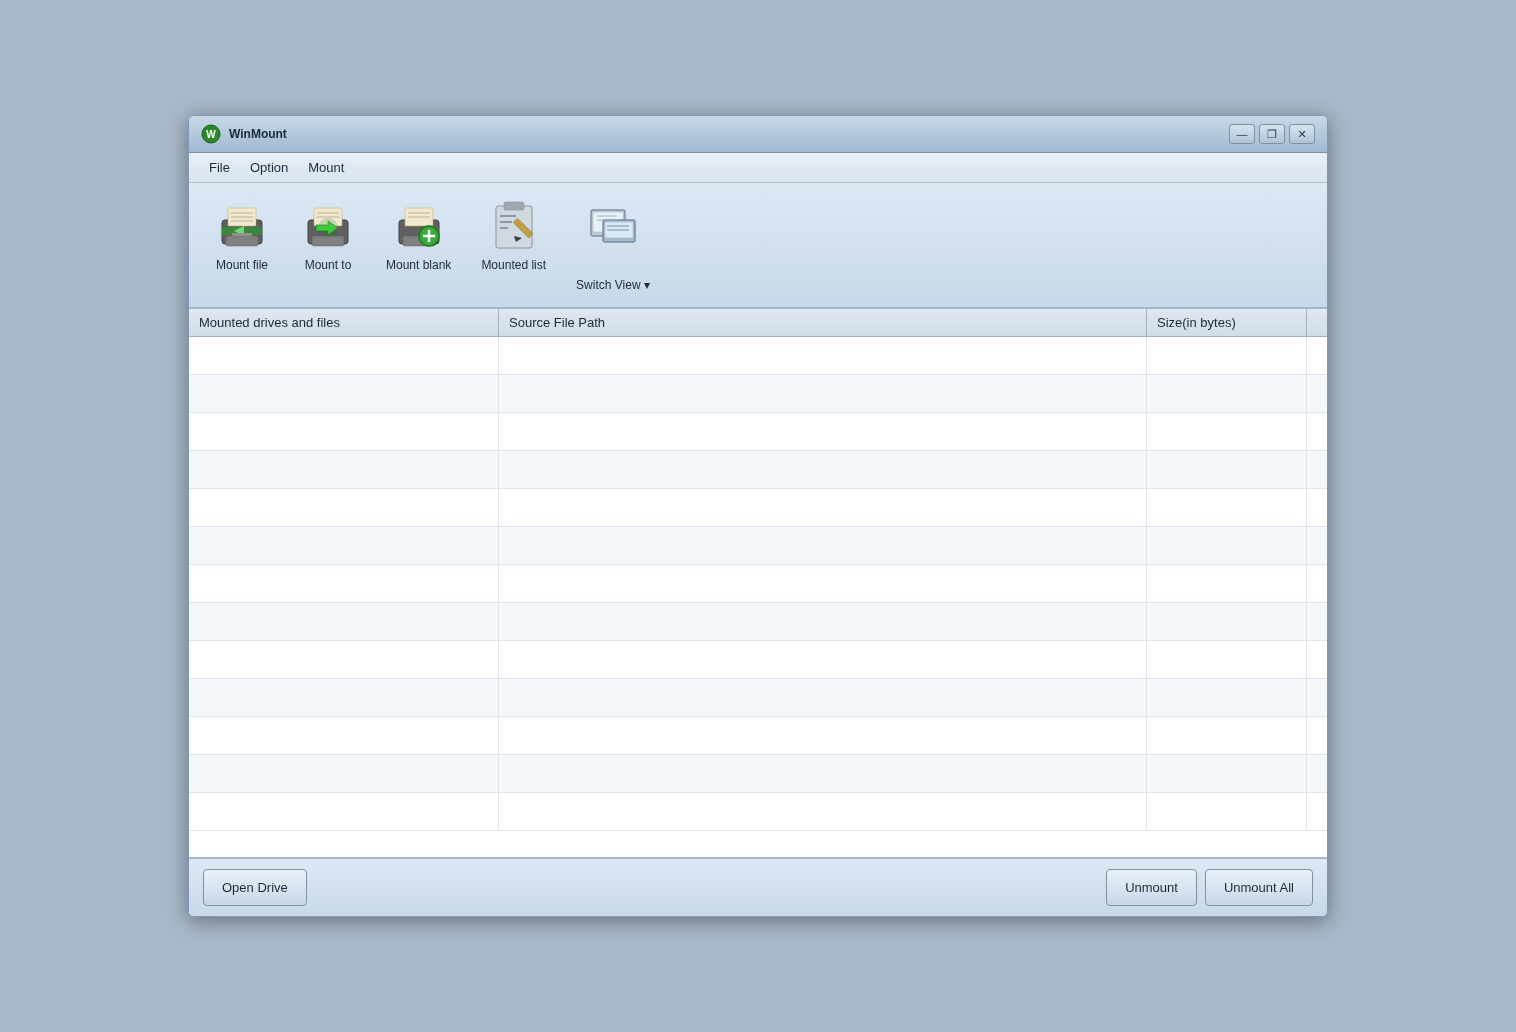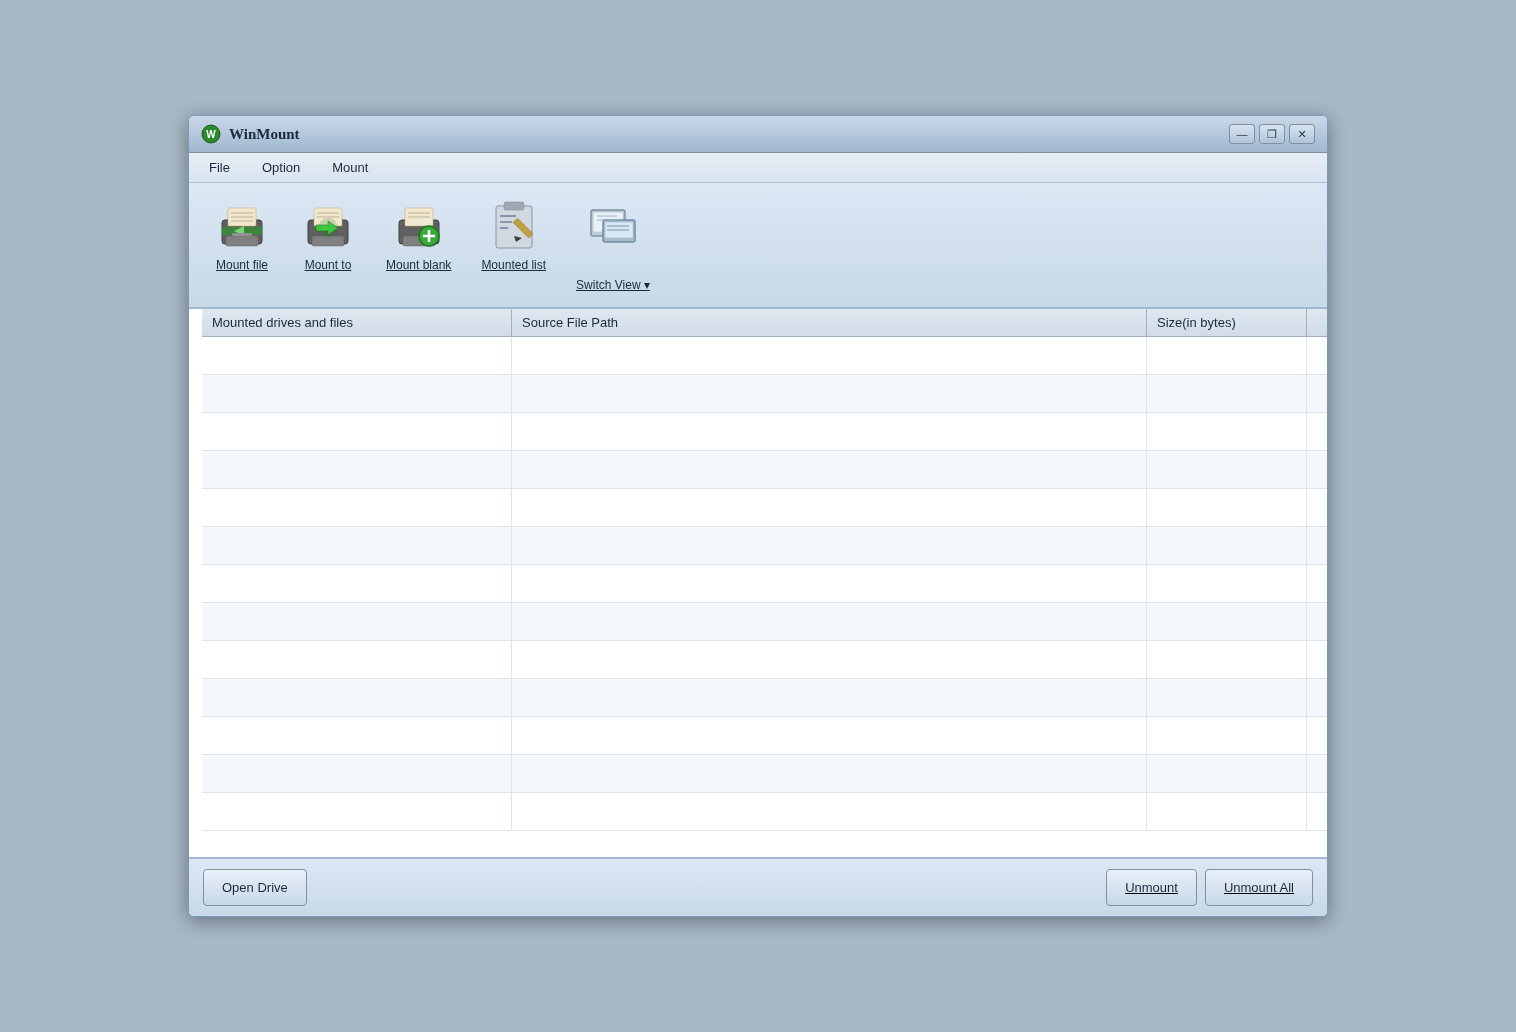--- a/index.html
+++ b/index.html
@@ -41,24 +41,23 @@
       align-items: center;
       gap: 8px;
     }
 
     .app-icon {
       width: 20px;
       height: 20px;
     }
 
     .title-text {
-      font-size: 15px;
+      font-size: 12px;
       font-weight: 600;
       color: #1a2a3a;
-      font-family: Liberation Serif, serif;
     }
 
     .title-bar-controls {
       display: flex;
       gap: 4px;
     }
 
     .title-btn {
       width: 26px;
       height: 20px;
@@ -70,21 +69,21 @@
       align-items: center;
       justify-content: center;
       font-size: 11px;
       color: #2a3a4a;
     }
 
     .menu-bar {
       background: linear-gradient(to bottom, #e8eef4, #d8e4f0);
       padding: 4px 12px;
       display: flex;
-      gap: 16px;
+      gap: 4px;
       border-bottom: 1px solid #b0c0d0;
     }
 
     .menu-item {
       padding: 3px 8px;
       color: #1a2a3a;
       cursor: pointer;
       border-radius: 3px;
       font-size: 13px;
     }
@@ -116,27 +115,25 @@
       display: flex;
       align-items: center;
       justify-content: center;
     }
 
     .toolbar-btn-label {
       font-size: 12px;
       color: #1a2a3a;
       text-align: right;
       white-space: nowrap;
-      text-decoration: underline;
     }
 
     .content-area {
       background: #ffffff;
       flex: 1;
-      padding-left: 13px;
     }
 
     .table-header {
       display: grid;
       grid-template-columns: 310px 1fr 160px 20px;
       background: linear-gradient(to bottom, #e0e8f0, #d0dce8);
       border-bottom: 1px solid #a0b0c0;
     }
 
     .table-header-cell {
@@ -185,21 +182,20 @@
       border-radius: 4px;
       cursor: pointer;
       font-size: 13px;
       color: #1a2a3a;
       font-family: inherit;
     }
 
     .bottom-right {
       display: flex;
       gap: 8px;
-      text-decoration: underline;
     }
 
     .switch-view-btn {
       display: flex;
       align-items: center;
       gap: 20px;
     }
 
     
     .table-container {

